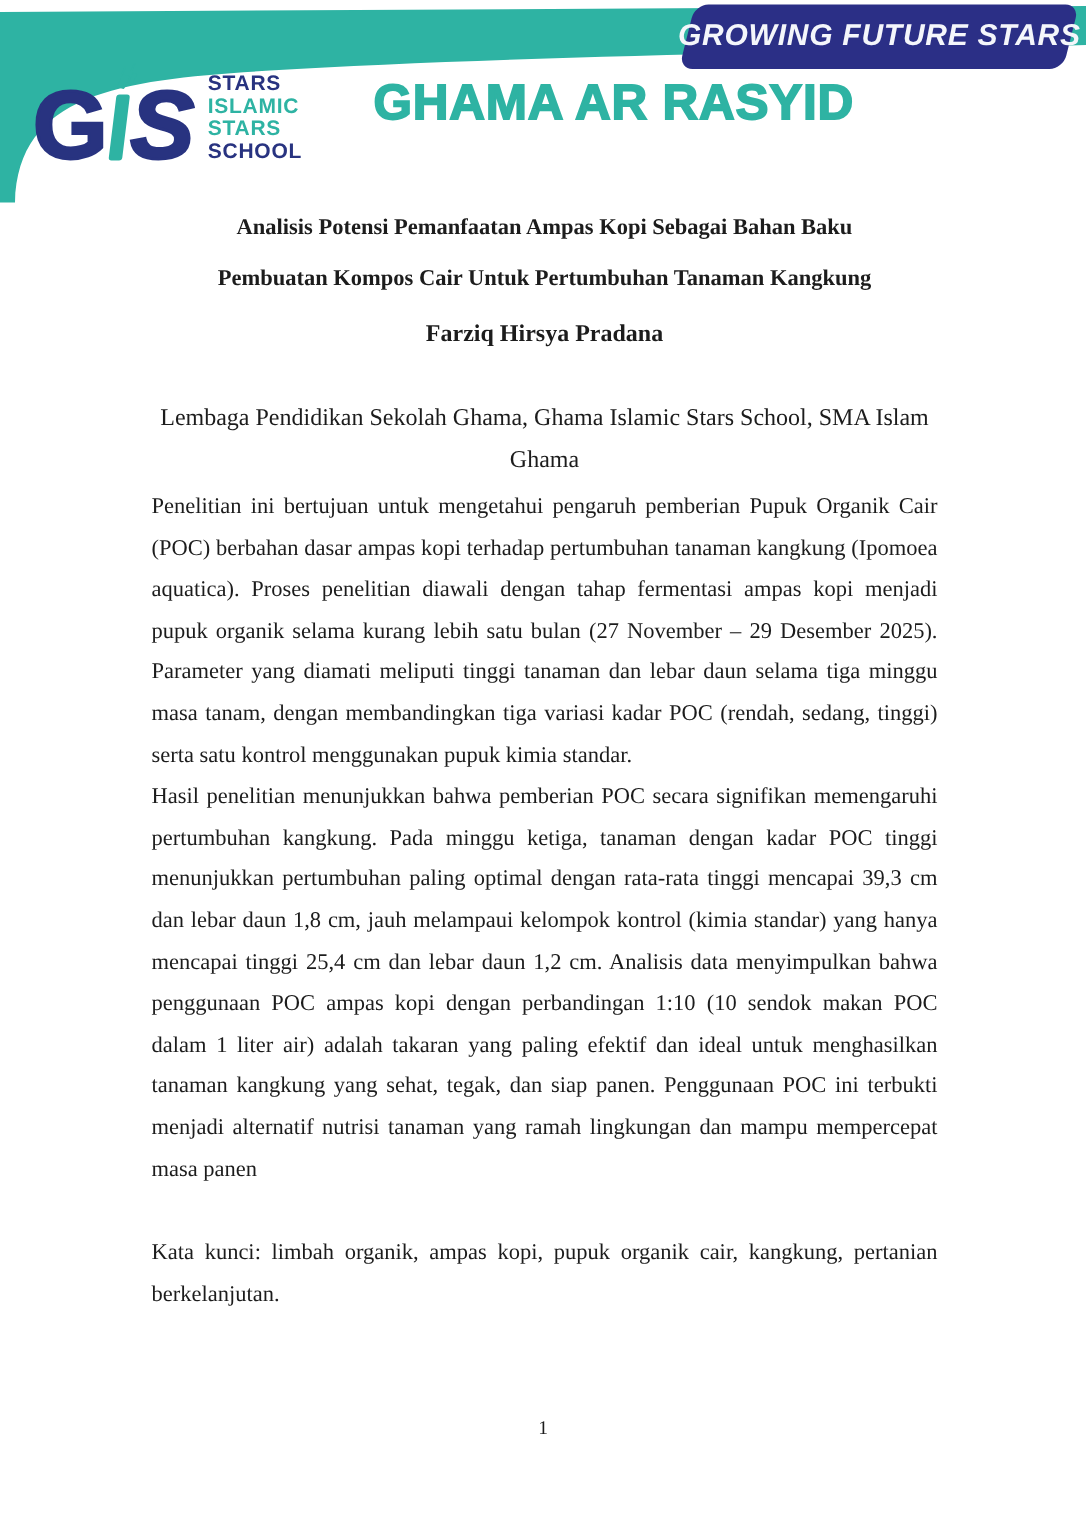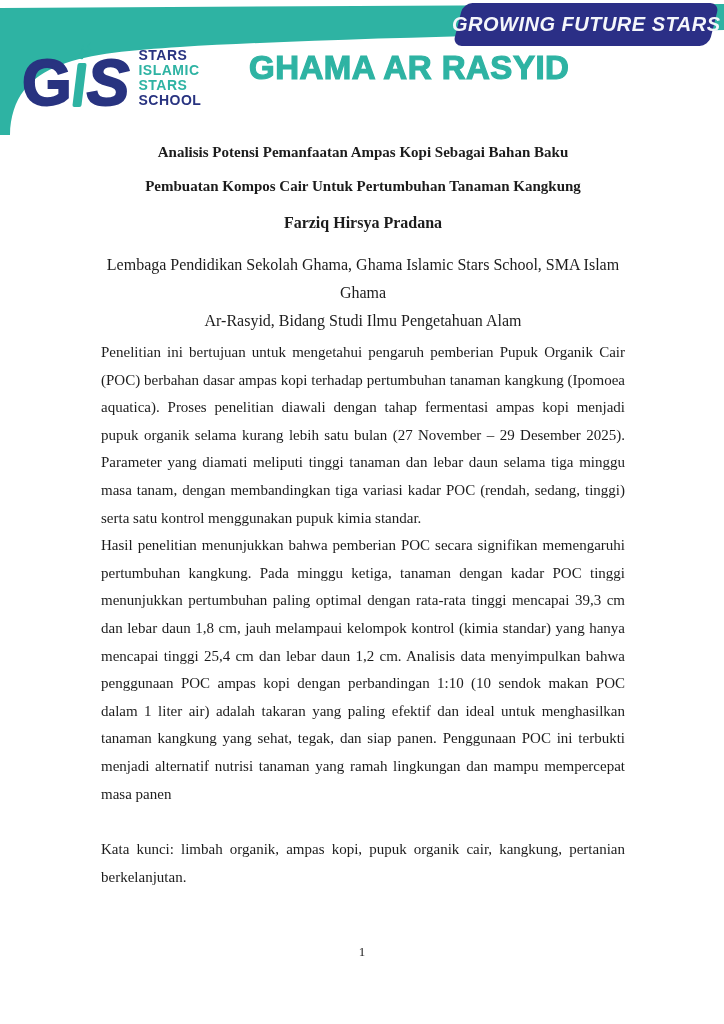--- a/index.html
+++ b/index.html
@@ -80,21 +80,21 @@
     font-size:15px;
   }
   .title{
     text-align:center;font-weight:bold;font-size:15px;line-height:34px;
   }
   .author{
     text-align:center;font-weight:bold;font-size:16px;line-height:28px;
     margin-top:6px;
   }
   .affil{
-    text-align:center;font-size:16px;line-height:28px;margin-top:14px;
+    text-align:center;font-size:16px;line-height:28px;margin-top:28px;
   }
   .email-line b{font-weight:bold;}
   .email-link{
     color:#3b5cc4;text-decoration:underline;cursor:pointer;
   }
   .abstract-heading{
     text-align:center;font-weight:bold;font-size:17px;line-height:30px;
     margin-top:20px;letter-spacing:0.5px;
   }
   .para{
@@ -149,21 +149,20 @@
 
     <div class="title">
       <div>Analisis Potensi Pemanfaatan Ampas Kopi Sebagai Bahan Baku</div>
       <div>Pembuatan Kompos Cair Untuk Pertumbuhan Tanaman Kangkung</div>
     </div>
 
     <div class="author">Farziq Hirsya Pradana</div>
 
     <div class="affil">
       <div>Lembaga Pendidikan Sekolah Ghama, Ghama Islamic Stars School, SMA Islam Ghama</div>
-      <div>Ar-Rasyid, Bidang Studi Ilmu Pengetahuan Alam</div>
     </div>
 
 
     <p class="para first">Penelitian ini bertujuan untuk mengetahui pengaruh pemberian Pupuk Organik Cair (POC) berbahan dasar ampas kopi terhadap pertumbuhan tanaman kangkung (Ipomoea aquatica). Proses penelitian diawali dengan tahap fermentasi ampas kopi menjadi pupuk organik selama kurang lebih satu bulan (27 November – 29 Desember 2025). Parameter yang diamati meliputi tinggi tanaman dan lebar daun selama tiga minggu masa tanam, dengan membandingkan tiga variasi kadar POC (rendah, sedang, tinggi) serta satu kontrol menggunakan pupuk kimia standar.</p>
 
     <p class="para">Hasil penelitian menunjukkan bahwa pemberian POC secara signifikan memengaruhi pertumbuhan kangkung. Pada minggu ketiga, tanaman dengan kadar POC tinggi menunjukkan pertumbuhan paling optimal dengan rata-rata tinggi mencapai 39,3 cm dan lebar daun 1,8 cm, jauh melampaui kelompok kontrol (kimia standar) yang hanya mencapai tinggi 25,4 cm dan lebar daun 1,2 cm. Analisis data menyimpulkan bahwa penggunaan POC ampas kopi dengan perbandingan 1:10 (10 sendok makan POC dalam 1 liter air) adalah takaran yang paling efektif dan ideal untuk menghasilkan tanaman kangkung yang sehat, tegak, dan siap panen. Penggunaan POC ini terbukti menjadi alternatif nutrisi tanaman yang ramah lingkungan dan mampu mempercepat masa panen</p>
 
     <p class="keywords">
       <b>Kata kunci: </b>
       <span>limbah organik, ampas kopi, pupuk organik cair, kangkung, pertanian berkelanjutan.</span>

